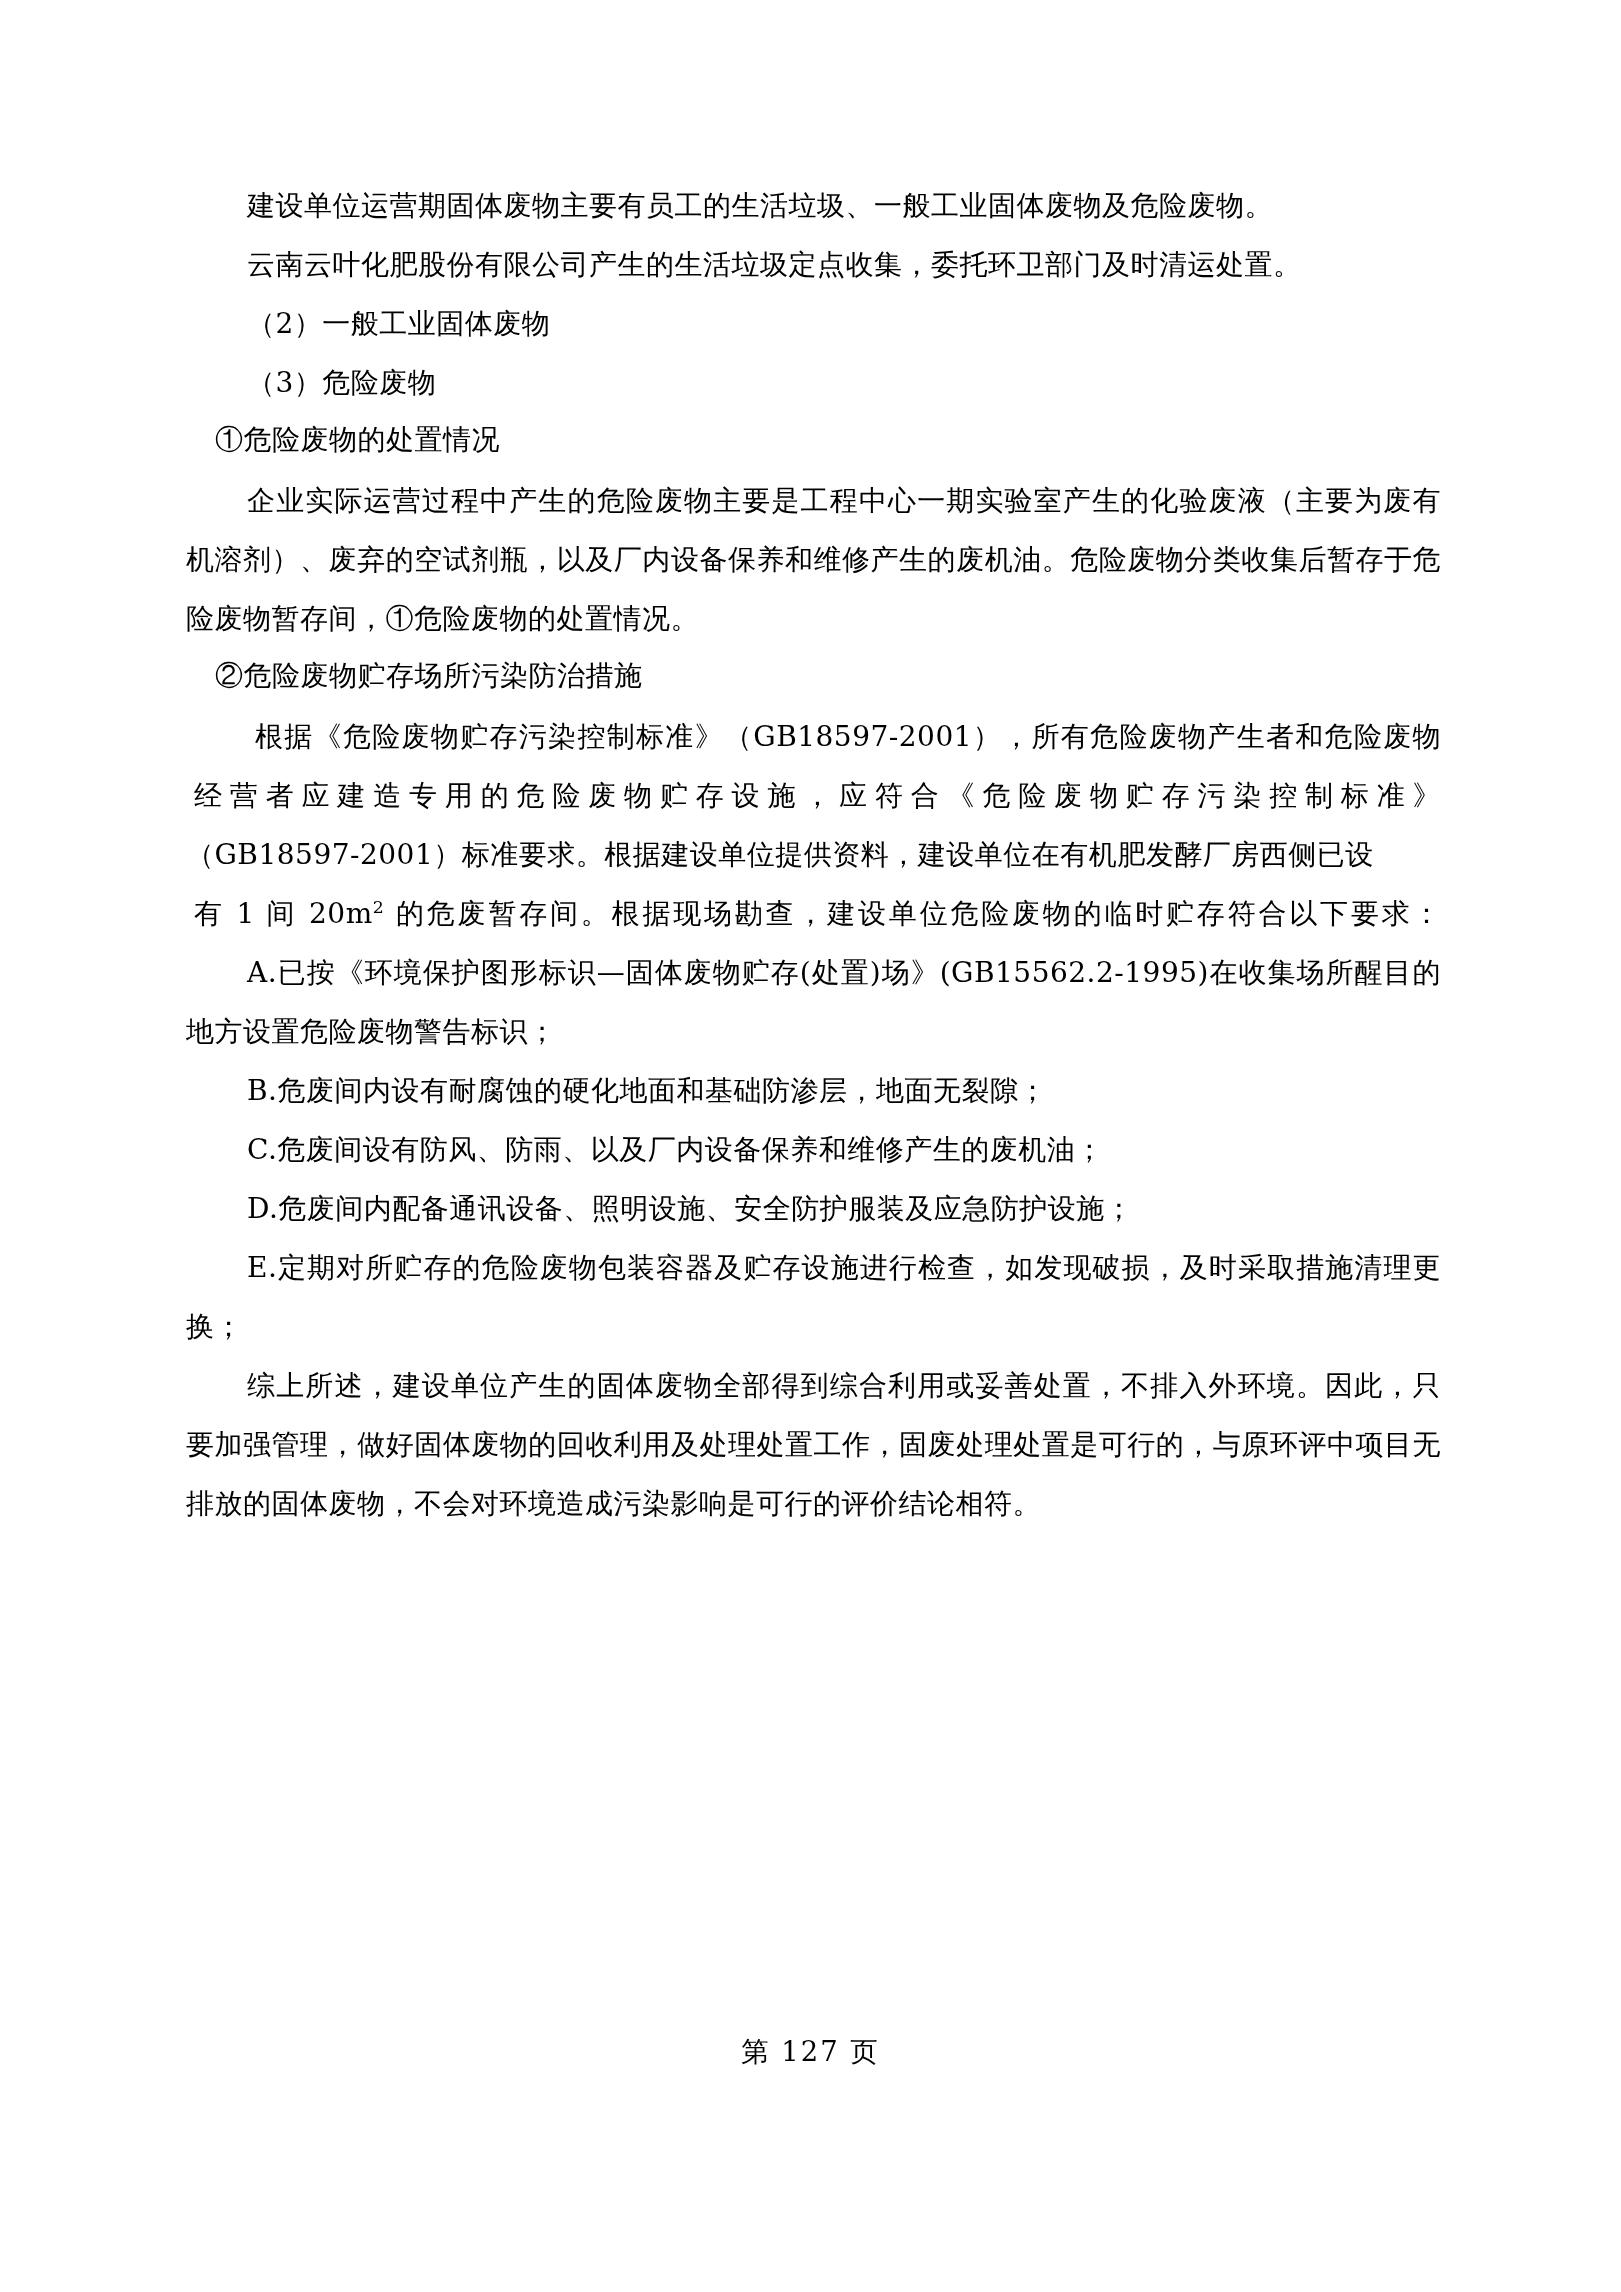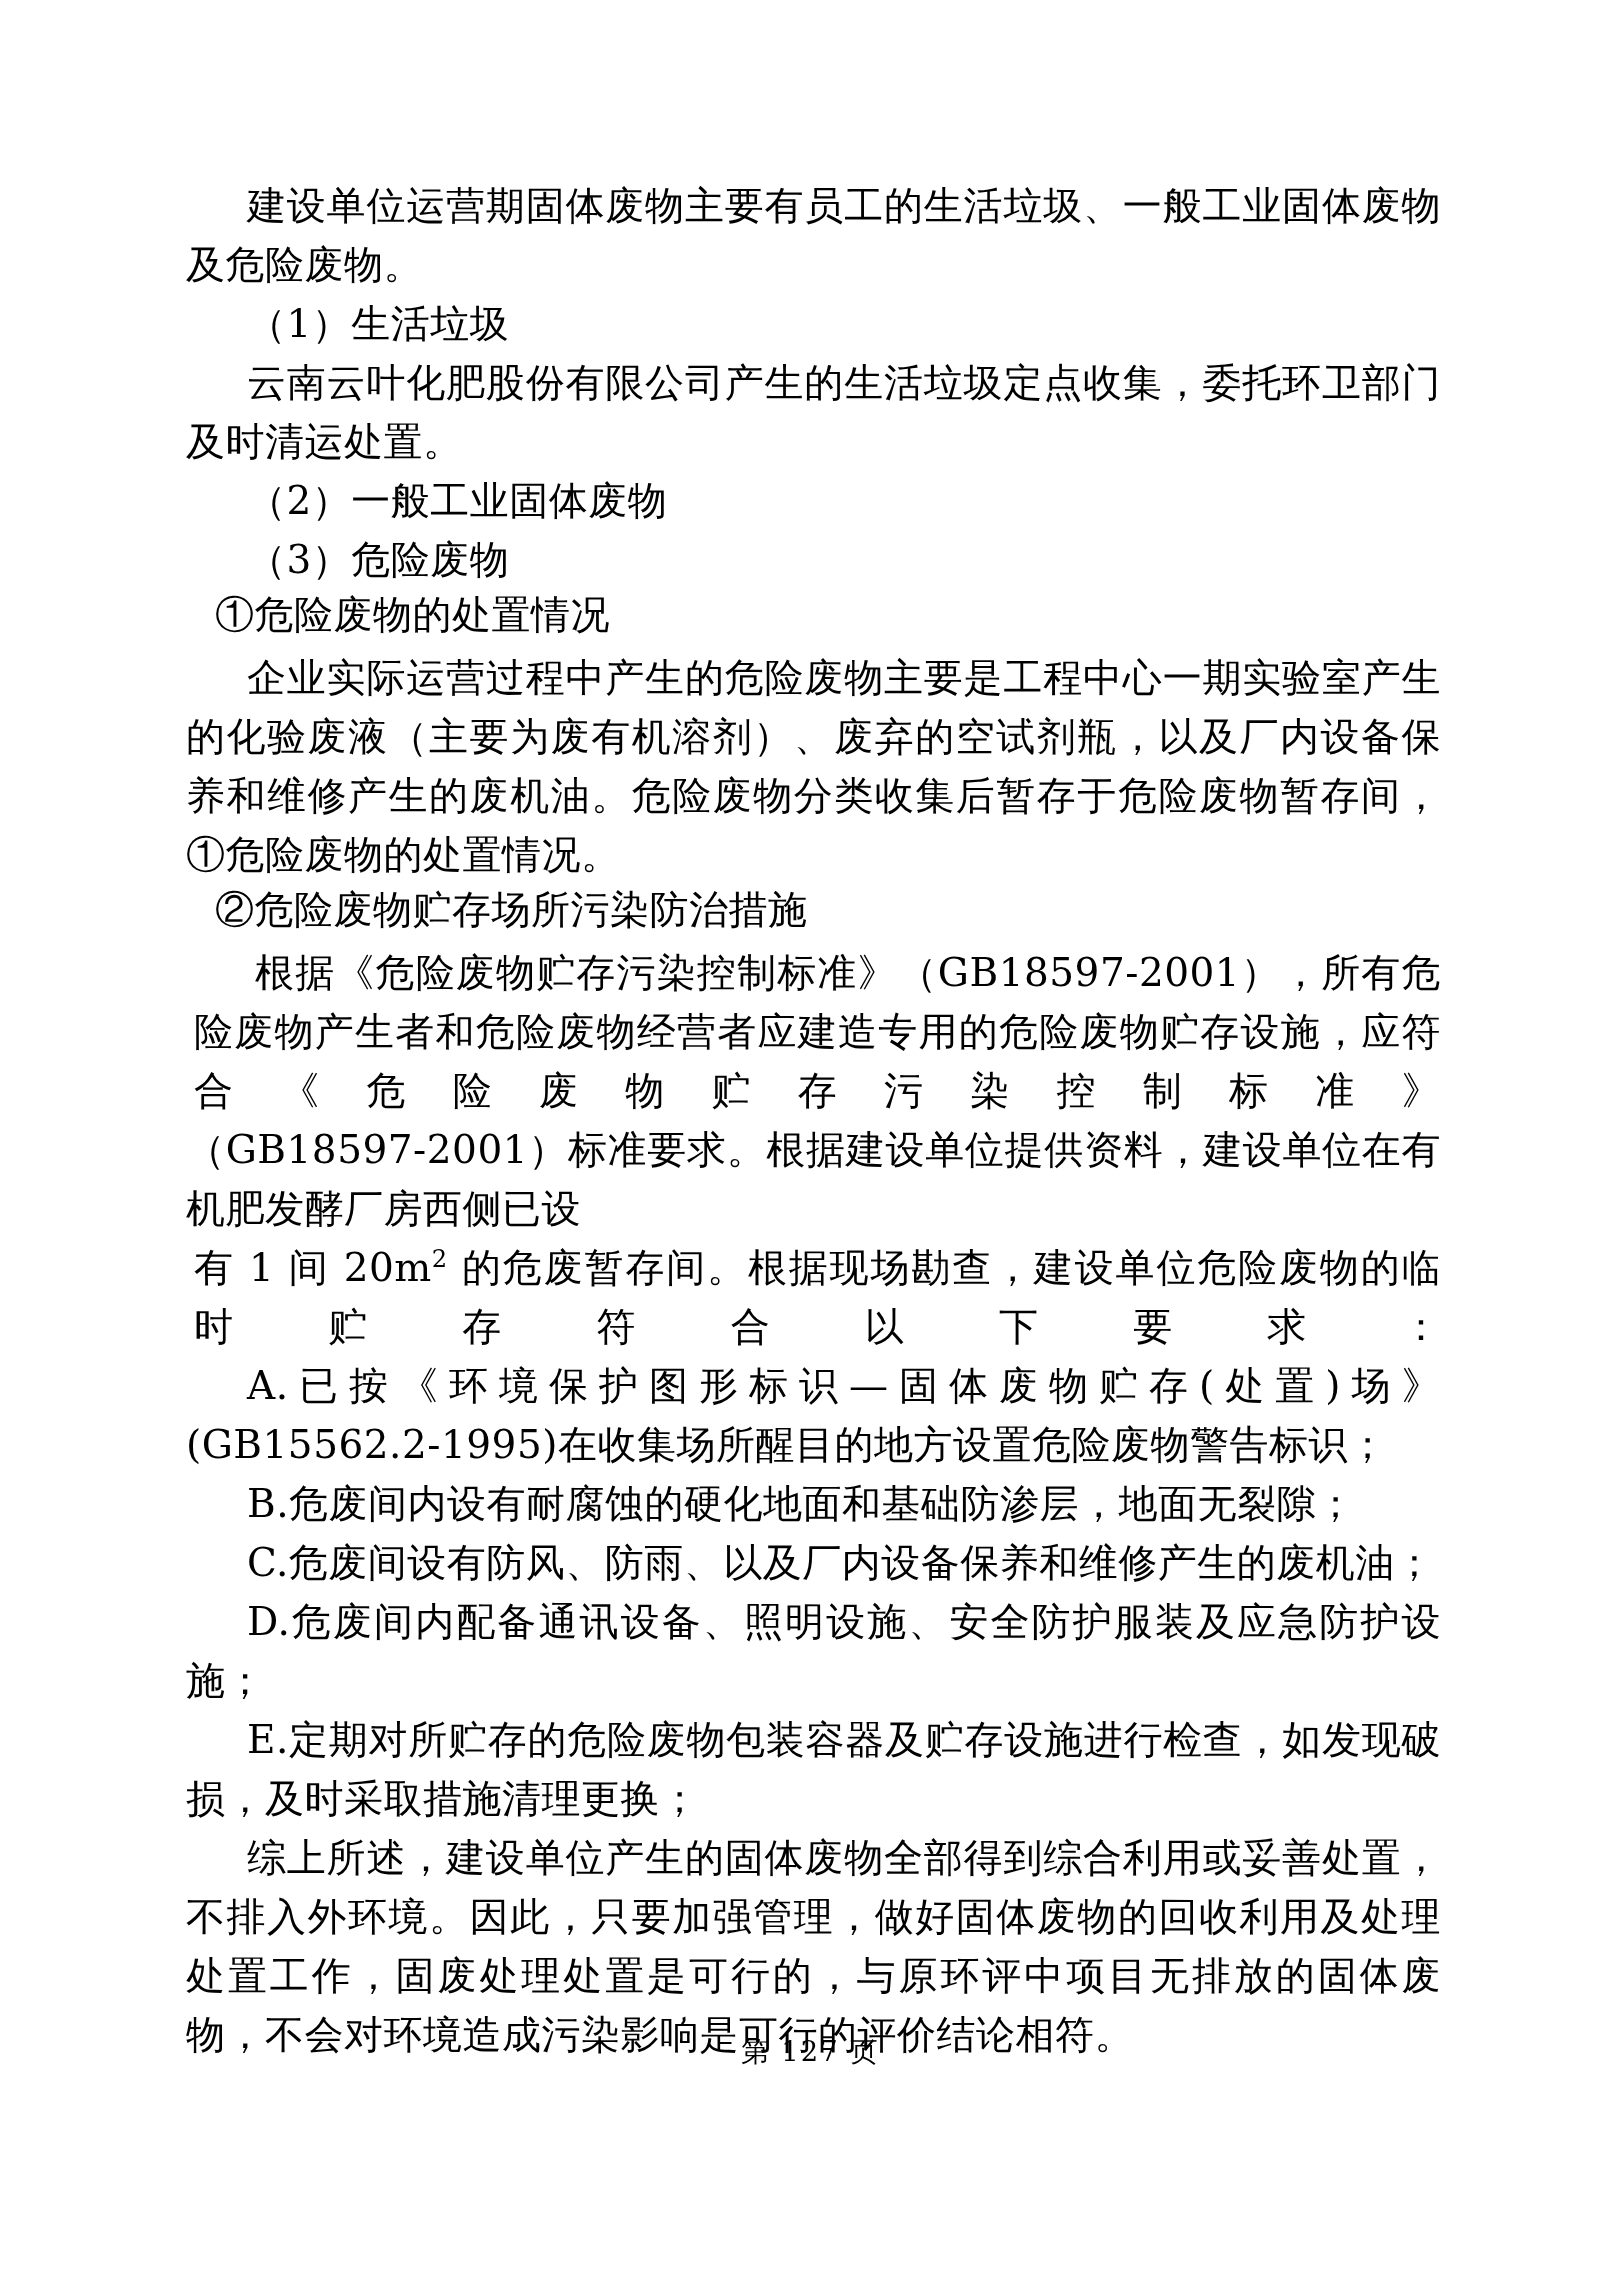--- a/index.html
+++ b/index.html
@@ -24,21 +24,21 @@
     background: #fff;
   }
   .content {
     position: absolute;
     left: 186px;
     top: 176px;
     width: 1255px;
   }
   p {
     margin: 0 0 0 0;
-    font-size: 39px;
+    font-size: 28px;
     line-height: 59px;
     text-align: justify;
     text-justify: inter-ideograph;
     letter-spacing: 0.5px;
   }
   p.indent2 {
     text-indent: 61px;
   }
   p.indent1 {
     text-indent: 29px;
@@ -69,21 +69,20 @@
   }
 </style>
 </head>
 <body>
 
 <div class="page">
   <div class="content">
 
     <p class="indent2">建设单位运营期固体废物主要有员工的生活垃圾、一般工业固体废物及危险废物。</p>
 
-    <p class="indent2">（1）生活垃圾</p>
 
     <p class="indent2">云南云叶化肥股份有限公司产生的生活垃圾定点收集，委托环卫部门及时清运处置。</p>
 
     <p class="indent2">（2）一般工业固体废物</p>
 
 
     <p class="indent2">（3）危险废物</p>
 
     <p class="indent1">①危险废物的处置情况</p>
 

